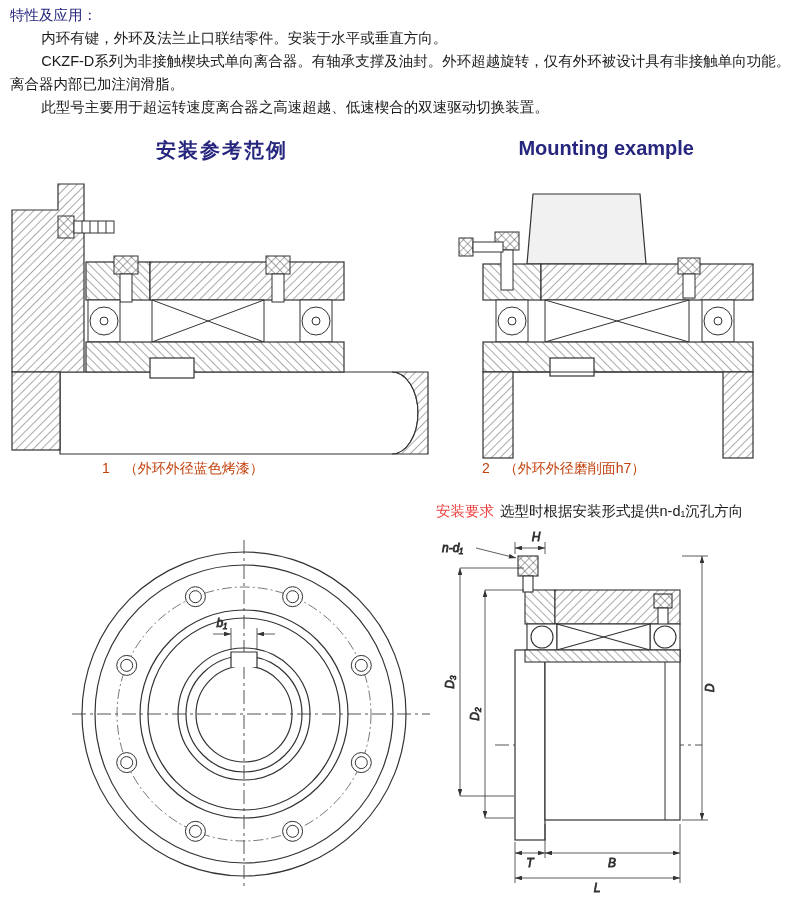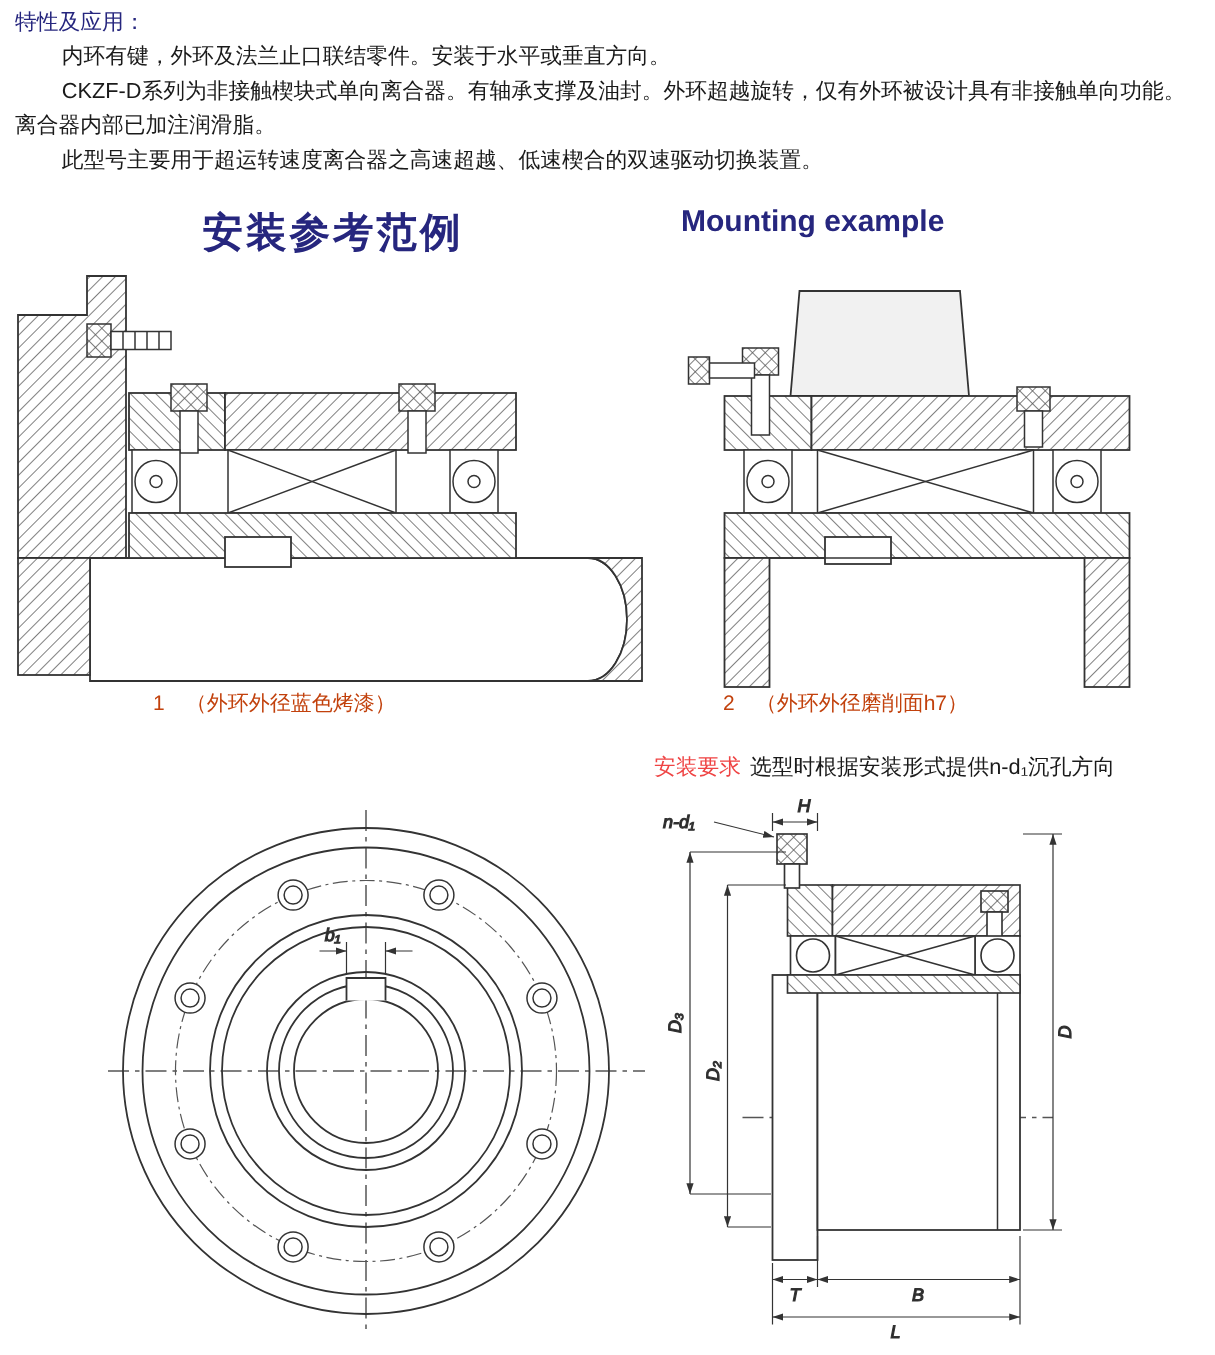--- a/index.html
+++ b/index.html
@@ -4,22 +4,22 @@
 <style>
   *{box-sizing:border-box}
   html,body{margin:0;padding:0}
   body{width:810px;height:903px;position:relative;background:#fff;
        font-family:"Liberation Sans","DejaVu Sans",sans-serif;color:#1a1a1a;overflow:hidden}
   svg.fig{position:absolute}
   .intro{position:absolute;left:10px;top:4px;width:794px;font-size:14.5px;line-height:23px}
   .intro .lead{color:#26267e;font-weight:normal}
   .intro p{margin:0;text-indent:2.15em}
   .sec-h{position:absolute;top:137px;font-weight:bold;color:#26267e}
-  #sec-cn{left:92px;width:260px;text-align:center;font-size:27px;letter-spacing:2px}
-  #sec-en{left:454px;width:256px;text-align:left;font-size:20px}
+  #sec-cn{left:92px;width:260px;text-align:center;font-size:20px;letter-spacing:2px}
+  #sec-en{left:438px;width:256px;text-align:right;font-size:20px}
   .caption{position:absolute;top:460px;font-size:14px;color:#c2410c;white-space:nowrap}
   #cap1{left:102px}
   #cap2{left:482px}
   .caption .num{margin-right:14px}
   .req{position:absolute;left:436px;top:502px;font-size:14.5px;white-space:nowrap}
   .req .lbl{color:#ef4444;font-weight:normal;margin-right:6px}
   text{font-family:"Liberation Sans","DejaVu Sans",sans-serif}
   .dim{font-size:12px;font-style:italic;fill:#222}
 </style>
 </head>

